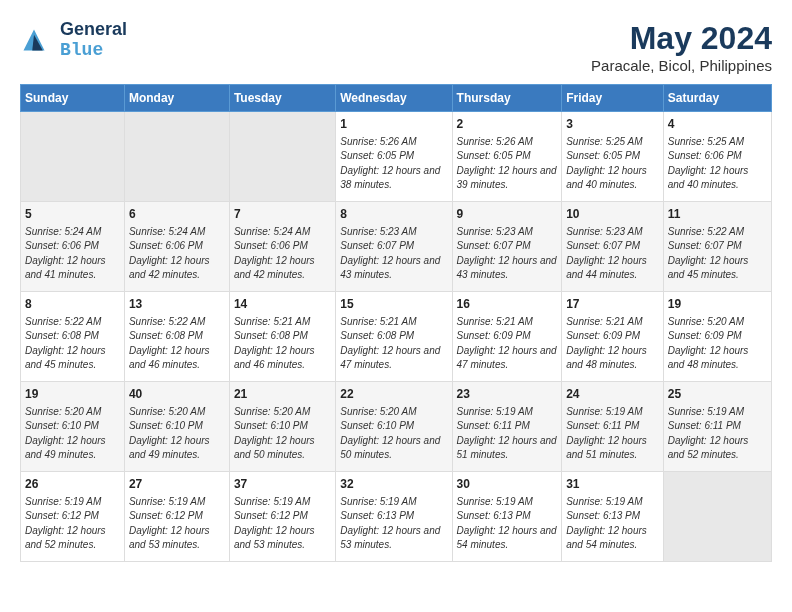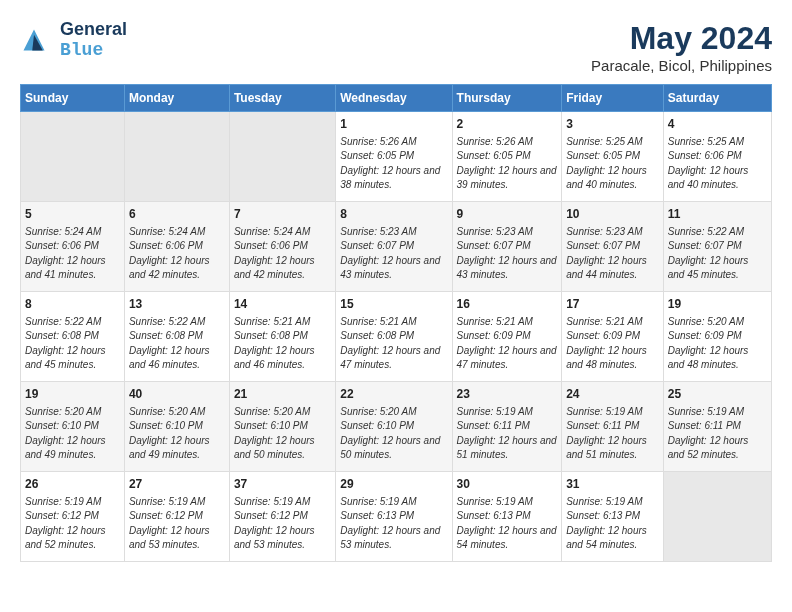--- a/index.html
+++ b/index.html
@@ -251,21 +251,21 @@
         </td>
         <td>
           <span class="day-num">27</span>
           <div class="day-info">Sunrise: 5:19 AM<br>Sunset: 6:12 PM<br>Daylight: 12 hours and 53 minutes.</div>
         </td>
         <td>
           <span class="day-num">37</span>
           <div class="day-info">Sunrise: 5:19 AM<br>Sunset: 6:12 PM<br>Daylight: 12 hours and 53 minutes.</div>
         </td>
         <td>
-          <span class="day-num">29</span>
+          <span class="day-num">32</span>
           <div class="day-info">Sunrise: 5:19 AM<br>Sunset: 6:13 PM<br>Daylight: 12 hours and 53 minutes.</div>
         </td>
         <td>
           <span class="day-num">30</span>
           <div class="day-info">Sunrise: 5:19 AM<br>Sunset: 6:13 PM<br>Daylight: 12 hours and 54 minutes.</div>
         </td>
         <td>
           <span class="day-num">31</span>
           <div class="day-info">Sunrise: 5:19 AM<br>Sunset: 6:13 PM<br>Daylight: 12 hours and 54 minutes.</div>
         </td>

